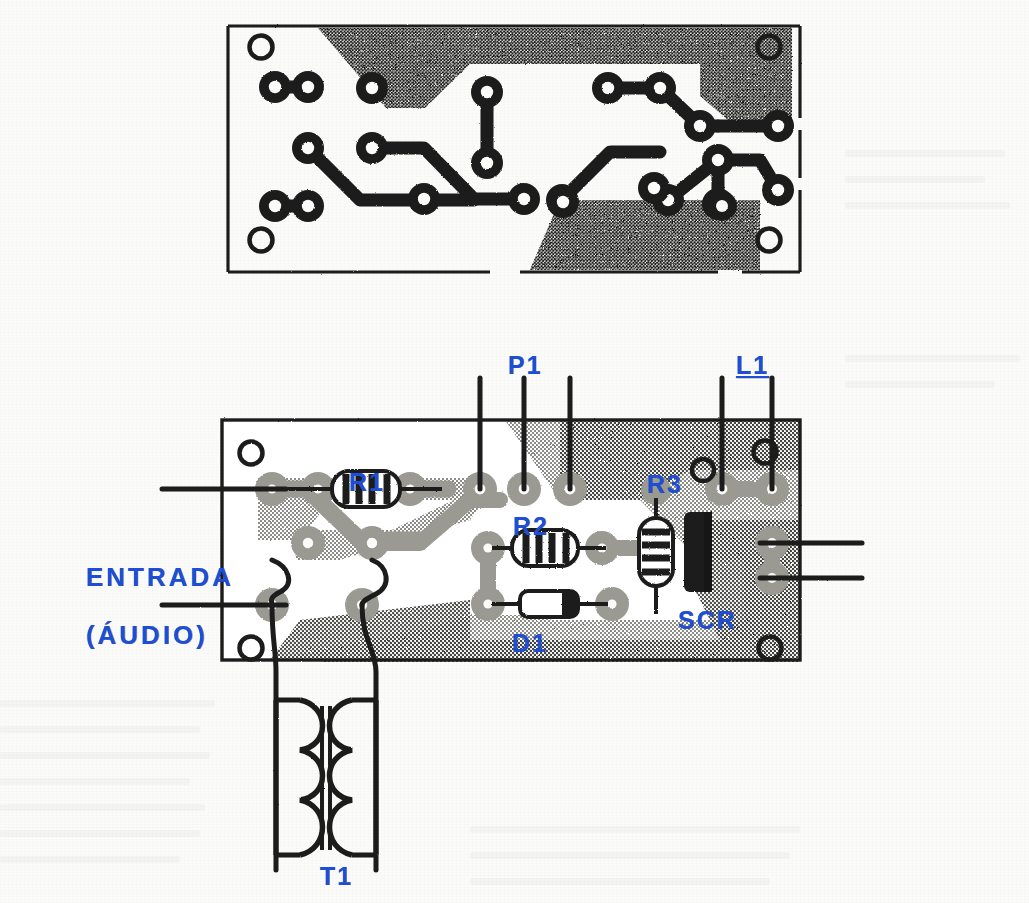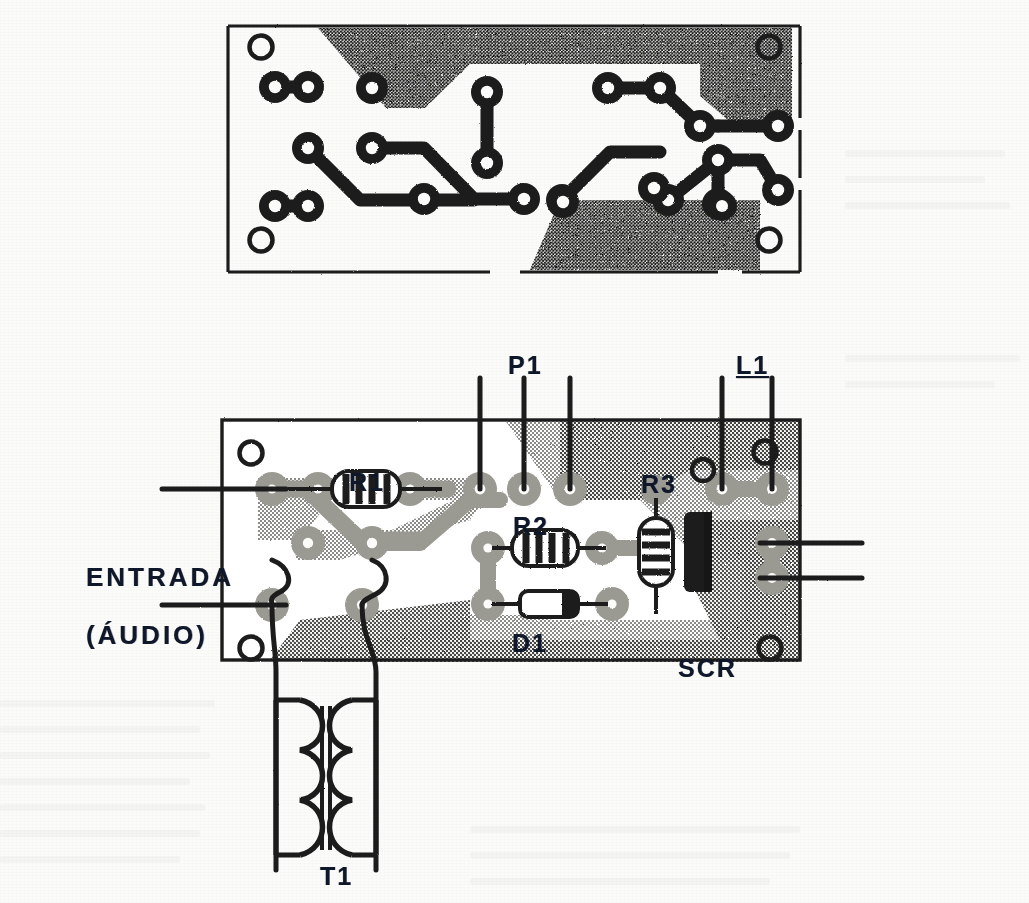--- a/index.html
+++ b/index.html
@@ -37,21 +37,21 @@
     position: absolute;
     height: 7px;
     background: #8a8a86;
     border-radius: 2px;
   }
   svg.fig { position: absolute; left: 0; top: 0; }
   .lbl {
     position: absolute;
     font-family: "Liberation Sans", sans-serif;
     font-weight: bold;
-    color: #0f172a;
+    color: #1d4ed8;
     letter-spacing: 2.0px;
     white-space: pre;
     line-height: 1.12;
     text-shadow: 0.6px 0.4px 0 rgba(40,40,40,0.40), -0.4px 0.3px 0 rgba(60,60,60,0.25);
   }
   .lbl-md { font-size: 25px; }
   .lbl-lg { font-size: 26px; letter-spacing: 3px; }
 </style>
 </head>
 <body>
@@ -422,21 +422,21 @@
 
 
   <div class="lbl lbl-md" style="left:508px; top:351px;">P1</div>
 
   <div class="lbl lbl-md" style="left:736px; top:351px;text-decoration:underline;">L1</div>
 
   <div class="lbl lbl-md" style="left:349px; top:468px;">R1</div>
 
   <div class="lbl lbl-md" style="left:513px; top:512px;">R2</div>
 
-  <div class="lbl lbl-md" style="left:641px; top:470px;">R3</div>
+  <div class="lbl lbl-md" style="left:641px; top:470px;padding-left:6px;">R3</div>
 
   <div class="lbl lbl-md" style="left:512px; top:629px;">D1</div>
 
-  <div class="lbl lbl-md" style="left:678px; top:606px;margin-top:48px;">SCR</div>
+  <div class="lbl lbl-md" style="left:678px; top:606px;">SCR</div>
 
   <div class="lbl lbl-md" style="left:320px; top:862px;">T1</div>
 
 </div>
 
 </body></html>

